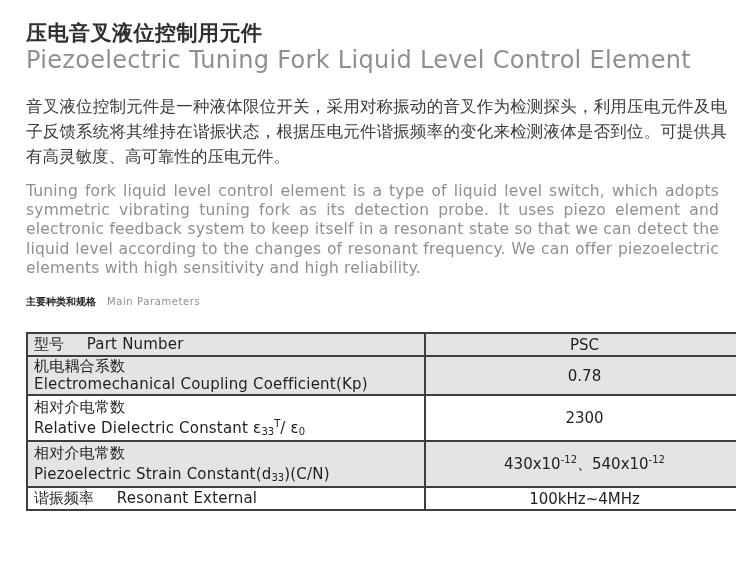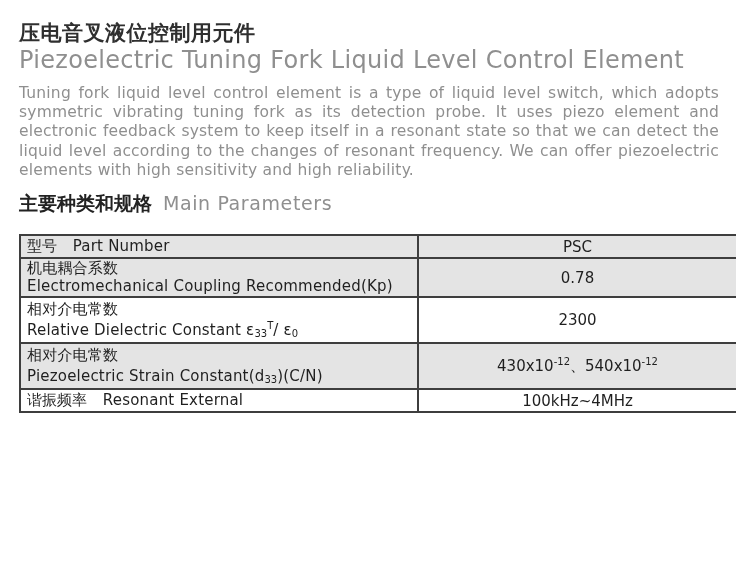--- a/index.html
+++ b/index.html
@@ -11,21 +11,21 @@
     width: 736px;
     height: 567px;
     overflow: hidden;
     font-family: "DejaVu Sans", "Liberation Sans", sans-serif;
     color: var(--text_dark, #2f2f2f);
   }
   .page {
     box-sizing: border-box;
     width: 736px;
     height: 567px;
-    padding: 20px 9px 0 19px;
+    padding: 20px 9px 0 26px;
   }
   .title {
     margin: 0;
     font-size: 21px;
     line-height: 26px;
     font-weight: 700;
     letter-spacing: 0.5px;
     color: var(--text_dark, #2f2f2f);
   }
   .subtitle {
@@ -46,21 +46,21 @@
   .intro-en {
     margin: 13px 8px 0 0;
     font-size: 15.5px;
     line-height: 19.2px;
     text-align: justify;
     letter-spacing: 0.2px;
     color: var(--text_muted, #8f8f8f);
   }
   .section-heading {
     margin: 14px 0 0 0;
-    font-size: 19px;
+    font-size: 10px;
     line-height: 19px;
   }
   .sec-zh {
     font-weight: 700;
     color: #222222;
   }
   .sec-en {
     margin-left: 11px;
     letter-spacing: 0.6px;
     color: var(--text_muted, #8f8f8f);
@@ -80,61 +80,62 @@
   }
   td.label { width: 384px; }
   td.value {
     text-align: center;
     font-size: 16px;
   }
   tr.stripe td { background: var(--row_stripe, #e4e4e4); }
   tr.r-single  { height: 20px; }
   tr.r-double  { height: 36px; }
   tr.r-roomy   { height: 45px; }
-  .label .en { margin-left: 11px; letter-spacing: 0.2px; }
+  .label .en { margin-left: 18px; letter-spacing: 0.2px; }
   td.stacked span { display: block; line-height: 17.5px; letter-spacing: 0.2px; }
   td.stacked .en { margin-left: 0; }
   tr.r-roomy td.stacked span { line-height: 21px; }
   sup, sub {
     font-size: 10px;
     line-height: 0;
     letter-spacing: 0;
   }
   sup { vertical-align: 6px; }
   sub { vertical-align: -2px; }
 </style>
 </head>
 <body>
 
 <div class="page">
 
   <h1 class="title">压电音叉液位控制用元件</h1>
   <h2 class="subtitle">Piezoelectric Tuning Fork Liquid Level Control Element</h2>
 
+  <p class="intro-zh">音叉液位控制元件是一种液体限位开关，采用对称振动的音叉作为检测探头，利用压电元件及电子反馈系统将其维持在谐振状态，根据压电元件谐振频率的变化来检测液体是否到位。可提供具有高灵敏度、高可靠性的压电元件。</p>
   <p class="intro-en">Tuning fork liquid level control element is a type of liquid level switch, which adopts symmetric vibrating tuning fork as its detection probe. It uses piezo element and electronic feedback system to keep itself in a resonant state so that we can detect the liquid level according to the changes of resonant frequency. We can offer piezoelectric elements with high sensitivity and high reliability.</p>
 
   <div class="section-heading">
     <span class="sec-zh">主要种类和规格</span><span class="sec-en">Main Parameters</span>
   </div>
 
   <table class="params">
     <tbody>
       <tr class="stripe r-single">
         <td class="label">
           <span class="zh">型号</span>
           <span class="en">Part Number</span>
         </td>
         <td class="value">PSC</td>
       </tr>
 
 
       <tr class="stripe r-double">
         <td class="label stacked">
           <span class="zh">机电耦合系数</span>
-          <span class="en">Electromechanical Coupling Recommended(Kp)</span>
+          <span class="en">Electromechanical Coupling Coefficient(Kp)</span>
         </td>
         <td class="value">0.78</td>
       </tr>
 
       <tr class="r-roomy">
         <td class="label stacked">
           <span class="zh">相对介电常数</span>
           <span class="en">Relative Dielectric Constant ε<sub>33</sub><sup>T</sup>/ ε<sub>0</sub></span>
         </td>
         <td class="value">2300</td>

